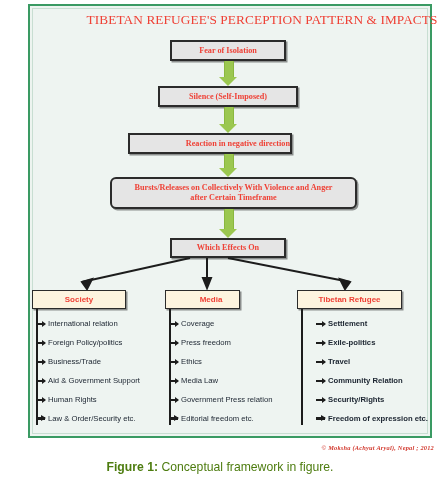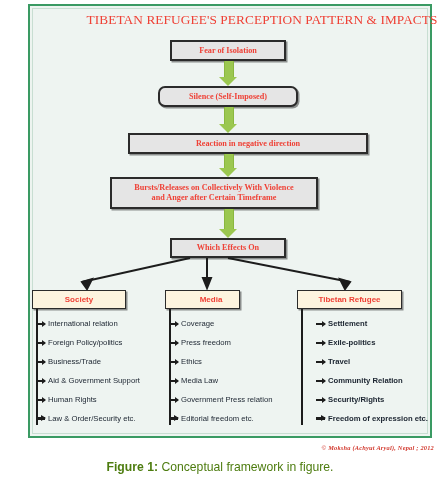--- a/index.html
+++ b/index.html
@@ -48,23 +48,23 @@
     box-shadow:1.5px 1.5px 0 rgba(60,60,60,.55);
     box-sizing:border-box;
     display:flex;align-items:center;justify-content:center;
     text-align:center;
     font-family:"Liberation Serif", serif;
     font-weight:bold;
     color:#ef4136;
     line-height:1.22;
   }
   .pbox.b1{left:170px;top:40px;width:116px;height:21px;font-size:8.2px;}
-  .pbox.b2{left:158px;top:86px;width:140px;height:21px;font-size:8.2px;border-radius:7px;}
-  .pbox.b3{left:128px;top:133px;width:240px;height:21px;font-size:8.2px;}
-  .pbox.b4{left:110px;top:177px;width:208px;height:32px;font-size:8.2px;padding:0 16px;}
+  .pbox.b2{left:158px;top:86px;width:140px;height:21px;font-size:8.2px;}
+  .pbox.b3{left:128px;top:133px;width:164px;height:21px;font-size:8.2px;justify-content:flex-end;}
+  .pbox.b4{left:110px;top:177px;width:247px;height:32px;font-size:8.2px;padding:0 16px;border-radius:6px;}
   .pbox.b5{left:170px;top:238px;width:116px;height:20px;font-size:8.2px;}
 
   
   .garrow{position:absolute;width:18px;}
   .garrow .shaft{
     position:absolute;left:5px;top:0;width:8px;
     background:#9bc750;border-left:1px solid #8ab73f;border-right:1px solid #8ab73f;
   }
   .garrow .head{
     position:absolute;left:0;width:0;height:0;

